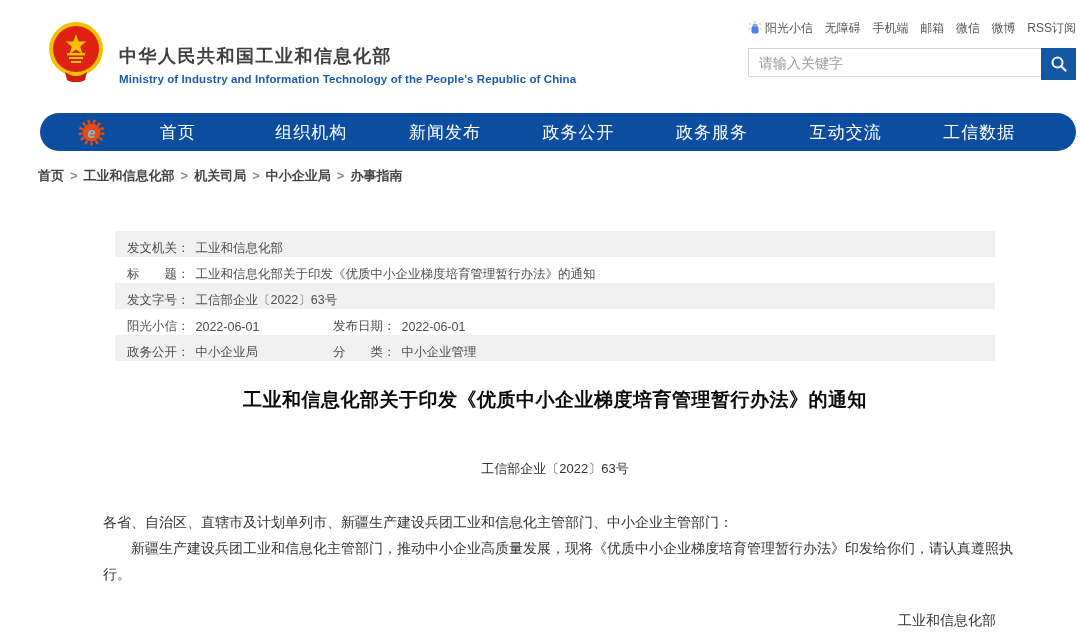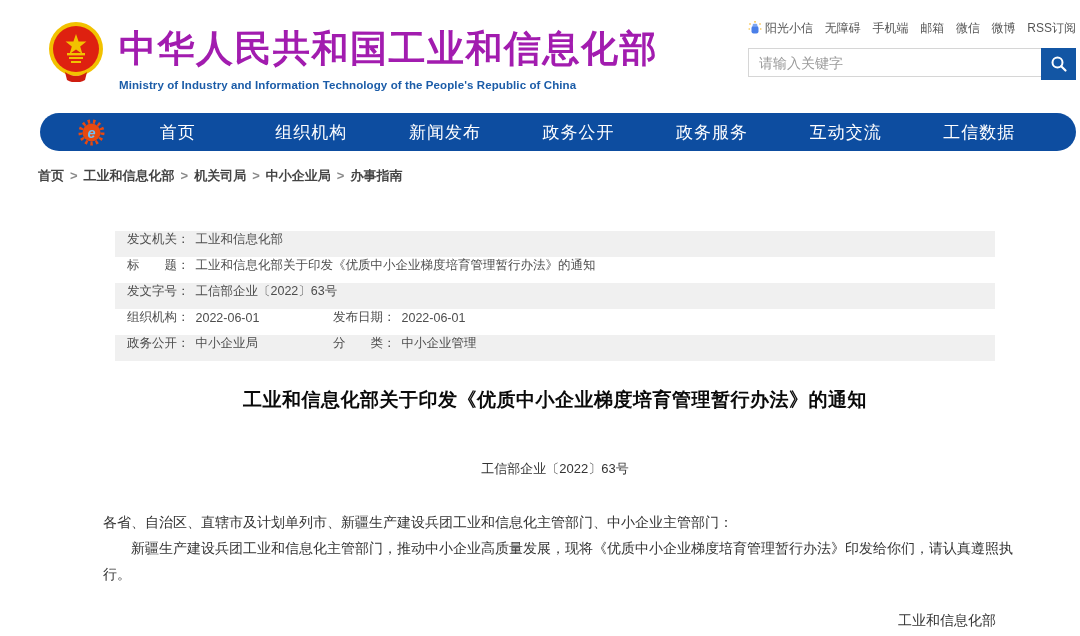--- a/index.html
+++ b/index.html
@@ -3,21 +3,21 @@
 <meta charset="utf-8">
 <style>
   * { margin:0; padding:0; box-sizing:border-box; }
   html,body { width:1080px; height:636px; background:#fff; overflow:hidden;
     font-family:"Liberation Sans","DejaVu Sans",sans-serif; }
 
   
   .site-header { display:flex; align-items:flex-start; padding:18px 2px 0 45px; height:100px; }
   .emblem { width:62px; height:62px; flex:none; margin-top:2px; }
   .titles { margin-left:12px; padding-top:6px; }
-  .site-name { font-size:37px; font-weight:bold; color:#a21caf; letter-spacing:1.5px; }
+  .site-name { font-size:18px; font-weight:bold; color:#404040; letter-spacing:1.5px;margin-top:20px; }
   .site-name-en { font-size:11.5px; font-weight:bold; color:#1b5ca8; margin-top:5px; letter-spacing:0.1px; }
   .header-right { margin-left:auto; width:330px; flex:none; padding-right:2px; }
   .top-links { display:flex; align-items:center; justify-content:space-between;
     font-size:12px; color:#555; margin-top:2px; white-space:nowrap; }
   .top-link { cursor:pointer; display:flex; align-items:center; gap:3px; }
   .robot-icon { width:14px; height:15px; display:inline-block; }
   .search-bar { display:flex; margin-top:11px; height:29px; }
   .search-input { flex:1; border:1px solid #d6d6d6; border-right:none; padding:0 10px;
     font-size:14px; color:#333; outline:none; font-family:inherit; }
   .search-input::placeholder { color:#9a9a9a; }
@@ -31,21 +31,21 @@
   .nav-item { flex:1; text-align:center; color:#fff; font-size:17px; cursor:pointer;
     letter-spacing:1px; white-space:nowrap; }
 
   
   .breadcrumb { margin:16px 0 0 38px; font-size:13px; color:#444;font-weight:bold; }
   .crumb { cursor:pointer; }
   .crumb-sep { color:#8a8a8a; margin:0 6px; }
 
   
   .meta-table { margin:46px 85px 0 115px; width:880px; }
-  .meta-row { display:flex; height:26px; align-items:flex-start; font-size:12.5px; color:#4d4d4d; padding-left:12px; }
+  .meta-row { display:flex; height:26px; align-items:flex-end; font-size:12.5px; color:#4d4d4d; padding-left:12px; }
   .meta-row.gray { background:#f0f0f0; }
   .meta-cell { display:flex; align-items:center; white-space:nowrap; }
   .meta-row.two .meta-cell:first-child { width:206px; flex:none; }
   .meta-label { margin-right:6px; }
 
   
   .doc-title { margin:26px 85px 0 115px; text-align:center; font-size:19px;
     font-weight:bold; color:#0a0a0a; letter-spacing:0.5px; }
   .doc-number { margin:47px 85px 0 115px; text-align:center; font-size:13px; color:#333; }
   .doc-body { margin:31px 58px 0 103px; font-size:14px; color:#333; line-height:26px; }
@@ -148,21 +148,21 @@
       </div>
     </div>
     <div class="meta-row gray">
       <div class="meta-cell">
         <span class="meta-label">发文字号：</span>
         <span class="meta-value">工信部企业〔2022〕63号</span>
       </div>
     </div>
     <div class="meta-row two">
       <div class="meta-cell">
-        <span class="meta-label">组织机构：</span>
+        <span class="meta-label">阳光小信：</span>
         <span class="meta-value">2022-06-01</span>
       </div>
       <div class="meta-cell">
         <span class="meta-label">发布日期：</span>
         <span class="meta-value">2022-06-01</span>
       </div>
     </div>
     <div class="meta-row gray two">
       <div class="meta-cell">
         <span class="meta-label">政务公开：</span>

